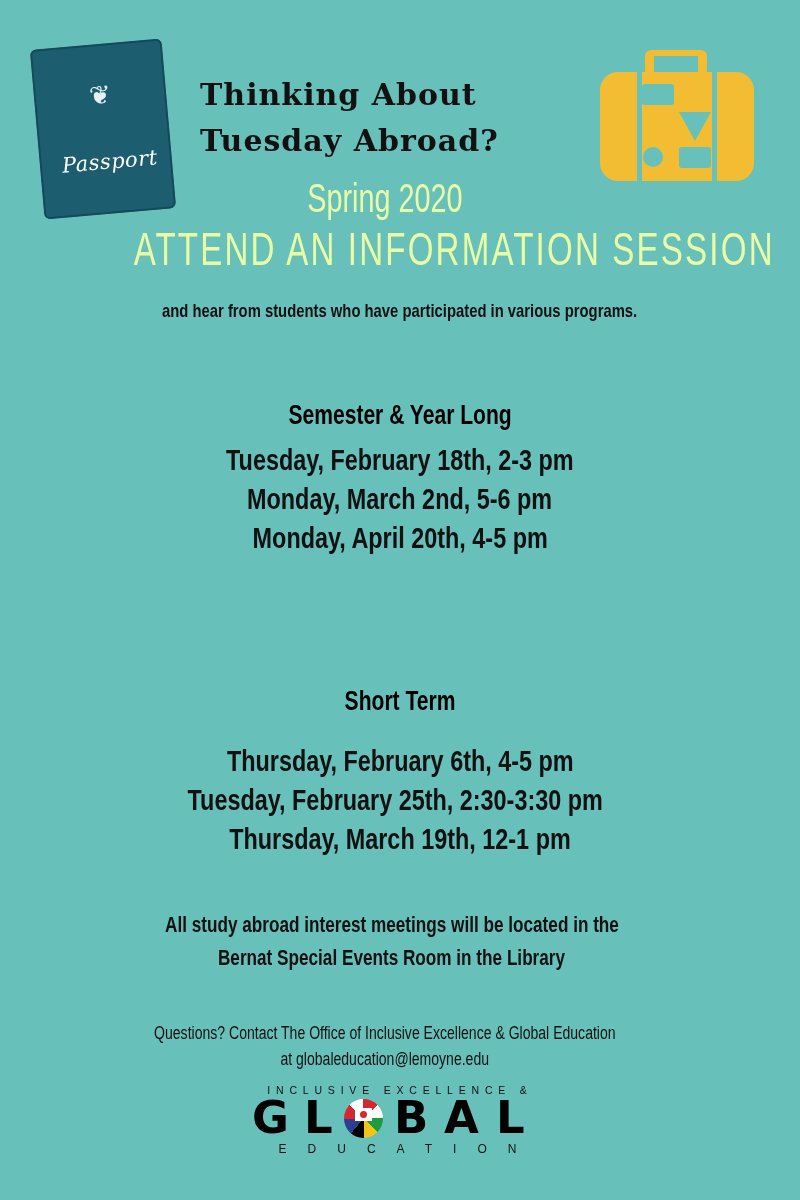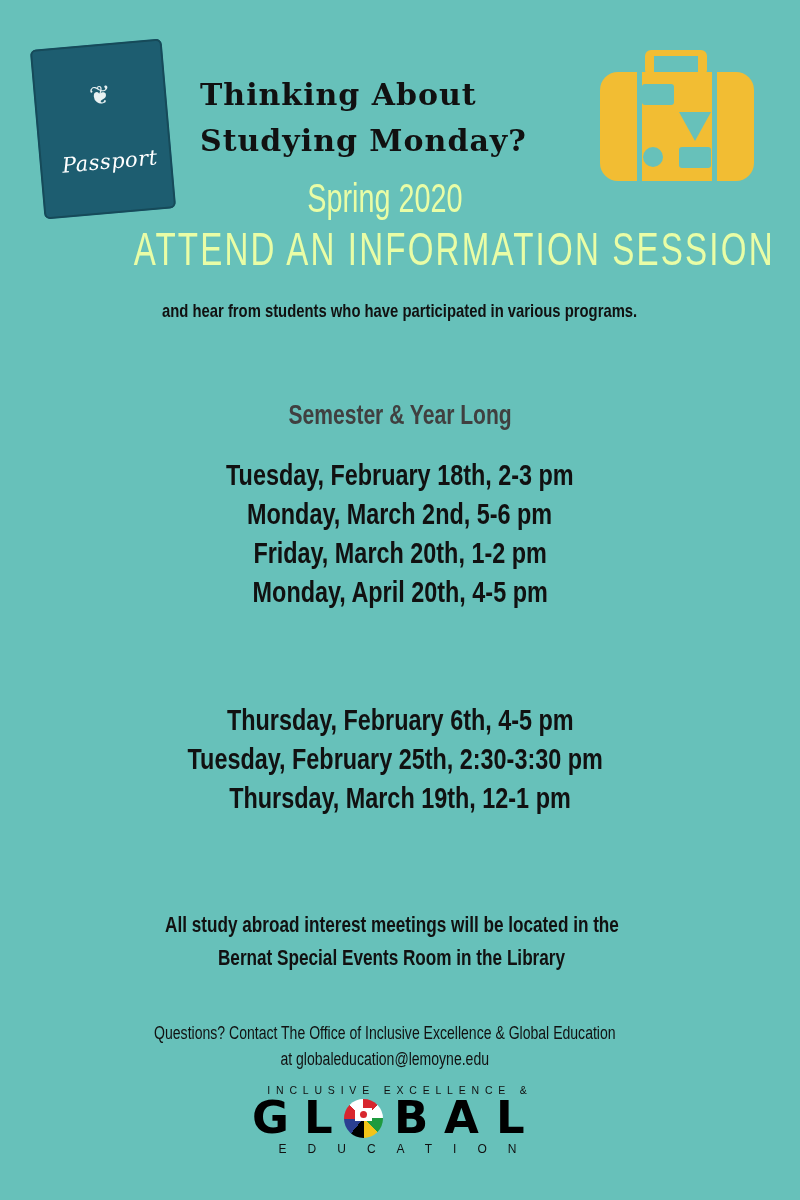--- a/index.html
+++ b/index.html
@@ -11,21 +11,21 @@
   
   .passport { left:37px; top:44px; width:132px; height:170px; background:#1d5d70; border-radius:6px; transform:rotate(-5deg); box-shadow:0 0 0 2px #164a59 inset; }
   .passport .crest { position:absolute; left:38px; top:32px; width:56px; height:38px; color:#e8f1f2; font-size:26px; text-align:center; line-height:38px; }
   .passport .ptext { position:absolute; left:22px; top:106px; font-family:"DejaVu Serif", serif; font-style:italic; color:#ffffff; font-size:21px; letter-spacing:0.5px; }
   
   .title { top:72px; font-family:"DejaVu Serif", serif; font-weight:bold; font-size:30px; line-height:46px; letter-spacing:1px; }
   .spring { top:176px; left:0; width:800px; text-align:center; color:#e9fda6; font-size:40px; }
   .spring span { margin-left:-6px; }
   .attend { top:222px; color:#e9fda6; font-size:46px; letter-spacing:3px; }
   .intro { top:296px; font-weight:bold; font-size:19px; line-height:29px; }
-  .section-h { color:#404040; font-weight:bold; font-size:30px; }
+  .section-h { color:#000000; font-weight:bold; font-size:30px; }
   .date { font-weight:bold; font-size:30px; line-height:39px; }
   .loc { top:908px; font-weight:bold; font-size:22px; line-height:33px; }
   .contact { top:1020px; font-size:18px; line-height:26px; }
   .logo-top { top:1084px; left:0; width:800px; text-align:center; font-size:10.5px; letter-spacing:5.8px; color:#111; }
   .logo-main { top:1094px; left:248px; width:300px; height:48px; }
   .logo-main .ltr { position:absolute; top:0; font-family:"DejaVu Sans", sans-serif; font-weight:bold; font-size:45px; line-height:48px; color:#000; }
   .logo-bottom { top:1142px; left:0; width:800px; text-align:center; font-size:12px; letter-spacing:21px; color:#111; }
   .globe { position:absolute; left:96px; top:5px; width:39px; height:39px; border-radius:50%; overflow:hidden; background:conic-gradient(#d8262e 0 45deg,#ffffff 45deg 90deg,#1e9a3f 90deg 135deg,#f2c418 135deg 180deg,#000 180deg 220deg,#2b3f91 220deg 270deg,#d8262e 270deg 315deg,#fff 315deg 360deg); }
   .globe .jp { position:absolute; left:11px; top:9px; width:17px; height:13px; background:#fff; }
   .globe .jp::after { content:""; position:absolute; left:5px; top:3px; width:7px; height:7px; border-radius:50%; background:#d8262e; }
@@ -47,44 +47,44 @@
   <rect x="42" y="22" width="8" height="109" fill="#f2bd33"></rect>
   <rect x="104" y="22" width="8" height="109" fill="#f2bd33"></rect>
   <rect x="42" y="34" width="32" height="21" rx="3" fill="#67c1ba"></rect>
   <polygon points="79,62 111,62 95,91" fill="#67c1ba"></polygon>
   <circle cx="53" cy="107" r="10" fill="#67c1ba"></circle>
   <rect x="79" y="97" width="32" height="21" rx="3" fill="#67c1ba"></rect>
 </svg>
 
 <div class="abs title" style="left:200px;width:400px;">
   <div>Thinking About</div>
-  <div>Studying Monday?</div>
+  <div>Tuesday Abroad?</div>
 </div>
 
 <div class="abs spring" style="left:-12px;">
   <span class="cond-x">Spring 2020</span>
 </div>
 
 <div class="abs center attend" style="left:9px;">
   <span class="cond-x">ATTEND AN INFORMATION SESSION</span>
 </div>
 
 <div class="abs center intro">
   <div><span class="cond">and hear from students who have participated in various programs.</span></div>
 </div>
 
 <div class="abs center" style="top:394px;">
   <div class="section-h" style="line-height:40px;"><span class="cond" style="font-size:27px;">Semester &amp; Year Long</span></div>
-  <div class="date" style="margin-top:20px;"><span class="cond">Tuesday, February 18th, 2-3 pm</span></div>
+  <div class="date" style="margin-top:5px;"><span class="cond">Tuesday, February 18th, 2-3 pm</span></div>
   <div class="date"><span class="cond">Monday, March 2nd, 5-6 pm</span></div>
-  <div class="date"><span class="cond">Friday, March 20th, 1-2 pm</span></div>
   <div class="date"><span class="cond">Monday, April 20th, 4-5 pm</span></div>
 </div>
 
 <div class="abs center" style="top:680px;">
+  <div class="section-h" style="line-height:40px;"><span class="cond" style="font-size:27px;">Short Term</span></div>
   <div class="date" style="margin-top:20px;"><span class="cond">Thursday, February 6th, 4-5 pm</span></div>
   <div class="date" style="margin-left:-10px;"><span class="cond">Tuesday, February 25th, 2:30-3:30 pm</span></div>
   <div class="date"><span class="cond">Thursday, March 19th, 12-1 pm</span></div>
 </div>
 
 <div class="abs center loc" style="left:-8px;">
   <div><span class="cond">All study abroad interest meetings will be located in the</span></div>
   <div><span class="cond">Bernat Special Events Room in the Library</span></div>
 </div>
 

